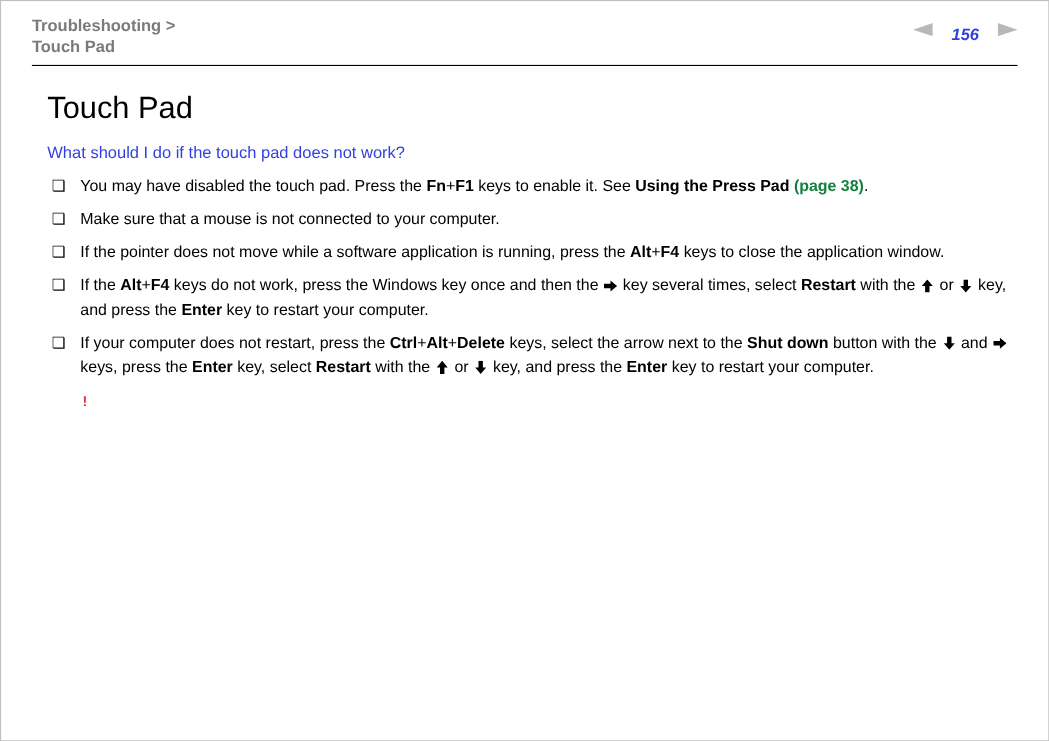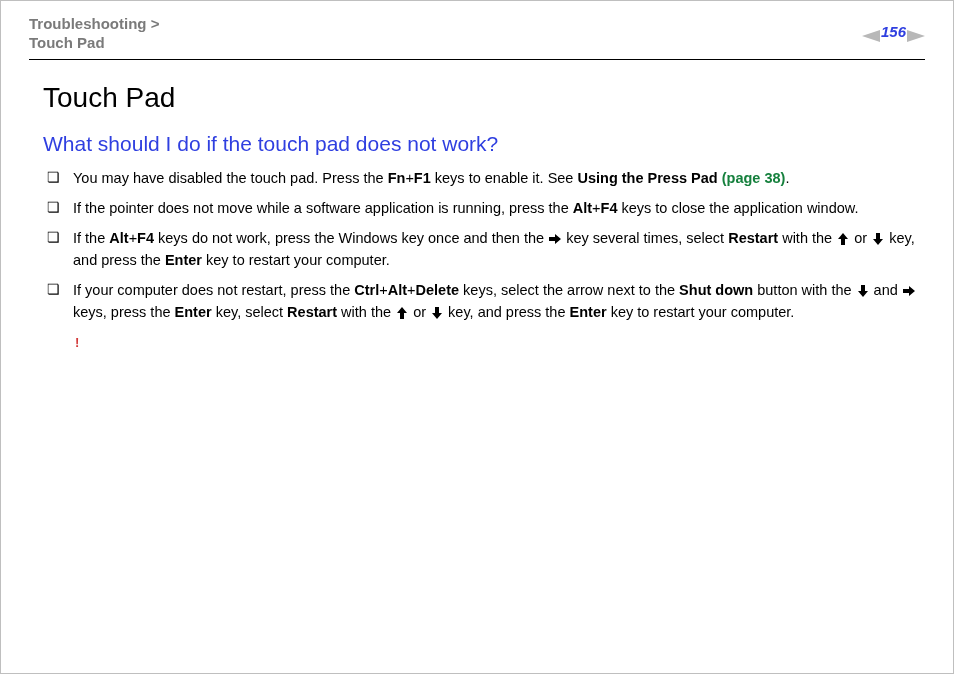--- a/index.html
+++ b/index.html
@@ -33,22 +33,22 @@
     font-size: 15px;
     font-weight: bold;
     line-height: 1.25;
   }
   .breadcrumb a {
     color: #7a7a7a;
     text-decoration: none;
   }
   .pager {
     display: flex;
-    align-items: flex-end;
-    gap: 0;
+    align-items: flex-start;
+    gap: 16px;
     padding-top: 6px;
   }
   .pager svg { display: block; }
   .pager-num {
     color: #2f3fe0;
     font-weight: bold;
     font-style: italic;
     font-size: 15px;
     padding: 0 1px;
   }
@@ -56,21 +56,21 @@
     padding: 18px 0 0 14px;
   }
   h1.title {
     font-weight: normal;
     font-size: 28px;
     margin: 0 0 12px 0;
     color: #000;
   }
   h2.question {
     font-weight: normal;
-    font-size: 21px;
+    font-size: 15px;
     color: #2f3fe0;
     margin: 0 0 10px 0;
   }
   ul.bullets {
     list-style: none;
     margin: 0;
     padding: 0;
   }
   ul.bullets > li {
     position: relative;
@@ -134,20 +134,21 @@
   <div class="content">
     <h1 class="title">Touch Pad</h1>
     <h2 class="question">What should I do if the touch pad does not work?</h2>
 
     <ul class="bullets">
 
       <li>
         <span>You may have disabled the touch pad. Press the </span><span class="b">Fn</span><span>+</span><span class="b">F1</span><span> keys to enable it. See </span><span class="b">Using the Press Pad </span><span class="link">(page 38)</span><span>.</span>
       </li>
 
+      <li>Make sure that a mouse is not connected to your computer.</li>
 
       <li>
         <span>If the pointer does not move while a software application is running, press the </span><span class="b">Alt</span><span>+</span><span class="b">F4</span><span> keys to close the application window.</span>
       </li>
 
       <li>
         <span>If the </span><span class="b">Alt</span><span>+</span><span class="b">F4</span><span> keys do not work, press the Windows key once and then the </span><span class="arrow"><svg width="12" height="12" viewBox="0 0 12 12">
               <path d="M0 4 H6 V1 L12 6 L6 11 V8 H0 Z" fill="#000"></path>
             </svg></span><span> key several times, select </span><span class="b">Restart</span><span> with the </span><span class="arrow"><svg width="12" height="12" viewBox="0 0 12 12">
               <path d="M4 12 V6 H1 L6 0 L11 6 H8 V12 Z" fill="#000"></path>

